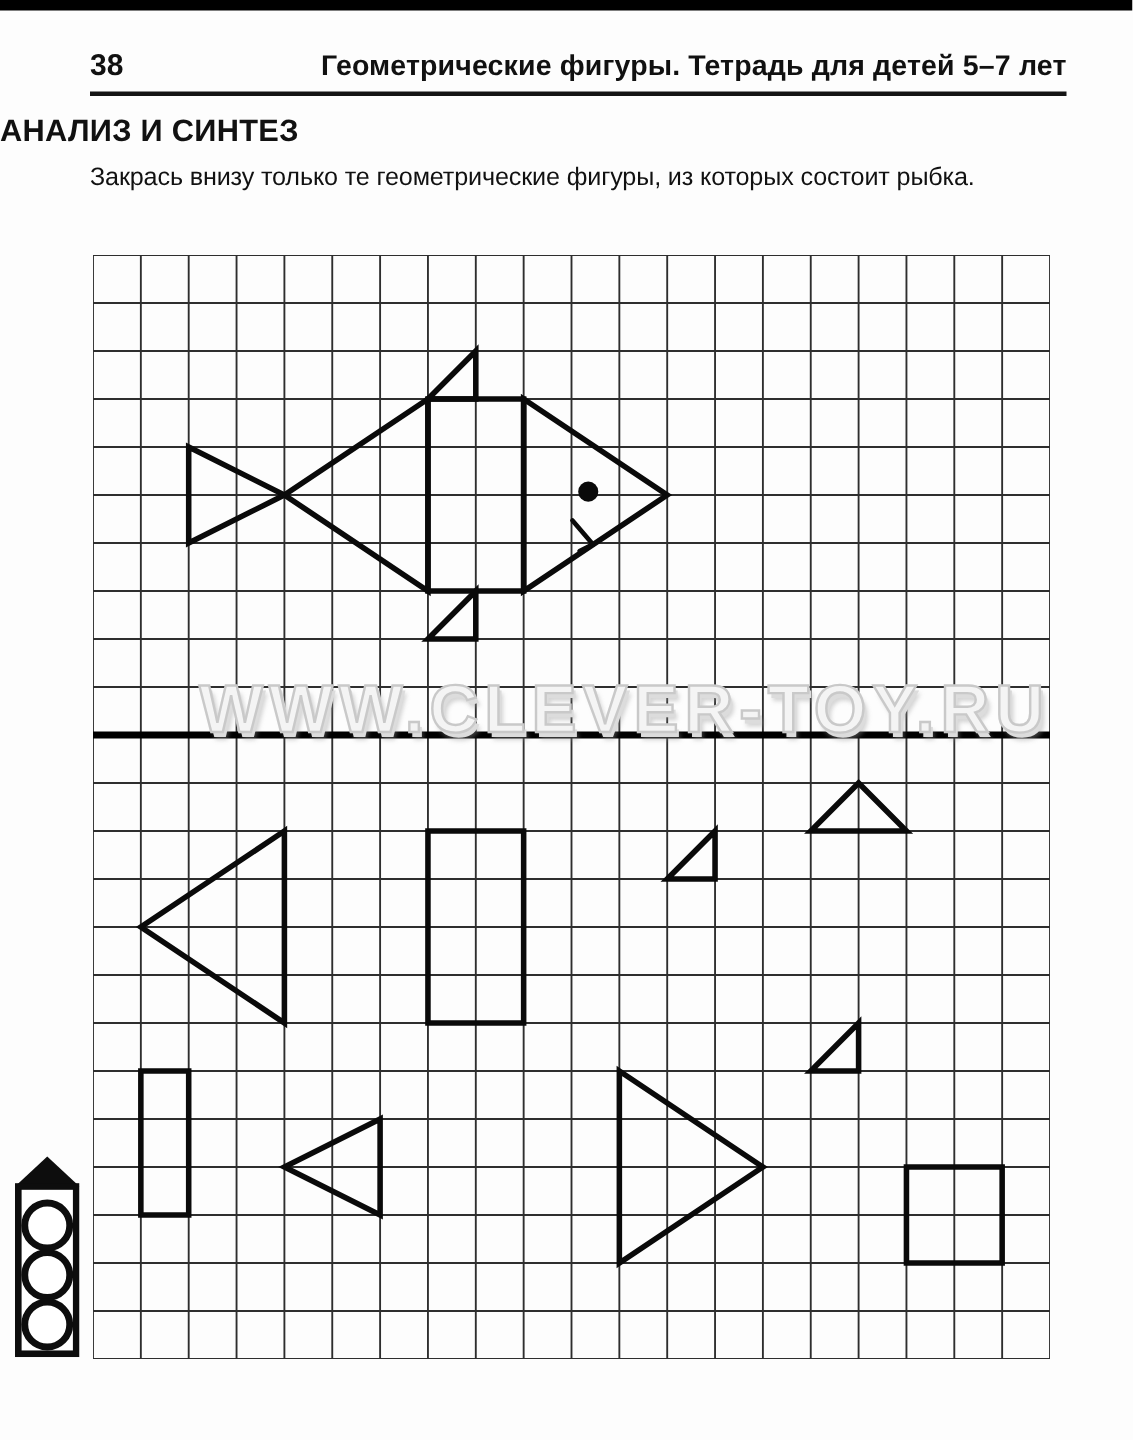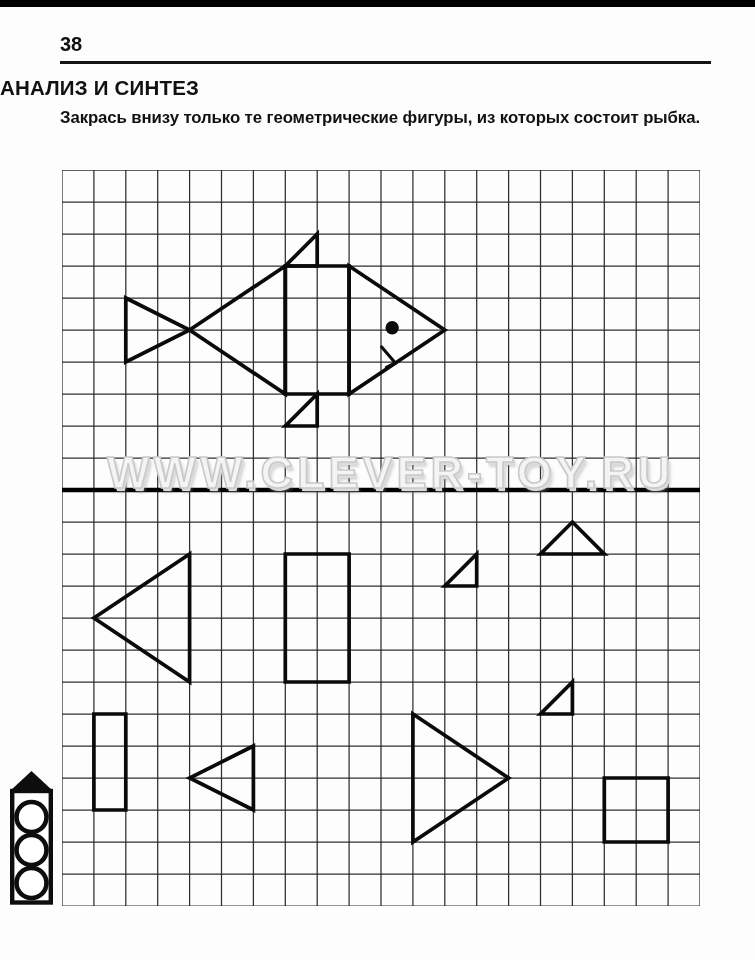--- a/index.html
+++ b/index.html
@@ -15,48 +15,48 @@
   }
   .page-num{font-size:20px;font-weight:700}
   .book-title{font-size:19px;font-weight:700;letter-spacing:.1px}
   .rule{position:absolute;top:61px;left:60px;right:44px;height:3.4px;background:#141414}
   .title{
     position:absolute;top:76px;left:0;right:0;
     font-size:20.5px;font-weight:700;letter-spacing:.2px;
   }
   .instruction{
     position:absolute;top:108px;left:60px;margin:0;
-    font-size:16.8px;font-weight:700;letter-spacing:-.1px;white-space:nowrap;
+    font-size:16.8px;font-weight:400;letter-spacing:-.1px;white-space:nowrap;
   }
   #grid-svg{position:absolute;left:62px;top:170px;width:638px;height:736px;z-index:1}
   .gl{stroke:#2e2e2e;stroke-width:1.25}
   .divider{stroke:#000;stroke-width:4.6}
   .shape{stroke:#0a0a0a;stroke-width:3.7;fill:none;stroke-linejoin:miter;stroke-linecap:square}
   .thin{stroke-width:3.1;stroke-linecap:round;stroke-linejoin:round}
   .dot{fill:#0a0a0a;stroke:none}
   .watermark{
     position:absolute;left:62px;top:447px;width:638px;z-index:3;
-    text-align:left;white-space:nowrap;user-select:none;
+    text-align:right;white-space:nowrap;user-select:none;
     font-size:45px;font-weight:700;letter-spacing:4px;
     color:#f4f4f4;
     -webkit-text-stroke:1.6px #c9c9c9;
     text-shadow:2px 3px 0 #dcdcdc, 3px 5px 3px rgba(150,150,150,.4);
-    margin-left:45px;
   }
   .logo{position:absolute;left:10px;top:770px;width:43px;height:135px;z-index:2}
 </style>
 </head>
 <body>
 
 <div class="page-root">
 
   <div class="top-bar"></div>
 
   <div class="header-row">
     <span class="page-num">38</span>
+    <span class="book-title">Геометрические фигуры. Тетрадь для детей 5–7 лет</span>
   </div>
 
   <div class="rule"></div>
 
   <div class="title">АНАЛИЗ И СИНТЕЗ</div>
 
   <p class="instruction">Закрась внизу только те геометрические фигуры, из которых состоит рыбка.</p>
 
   <svg id="grid-svg" viewBox="0 0 20 23" preserveAspectRatio="none">
       <line x1="0" y1="0" x2="0" y2="23" class="gl" vector-effect="non-scaling-stroke"></line>

